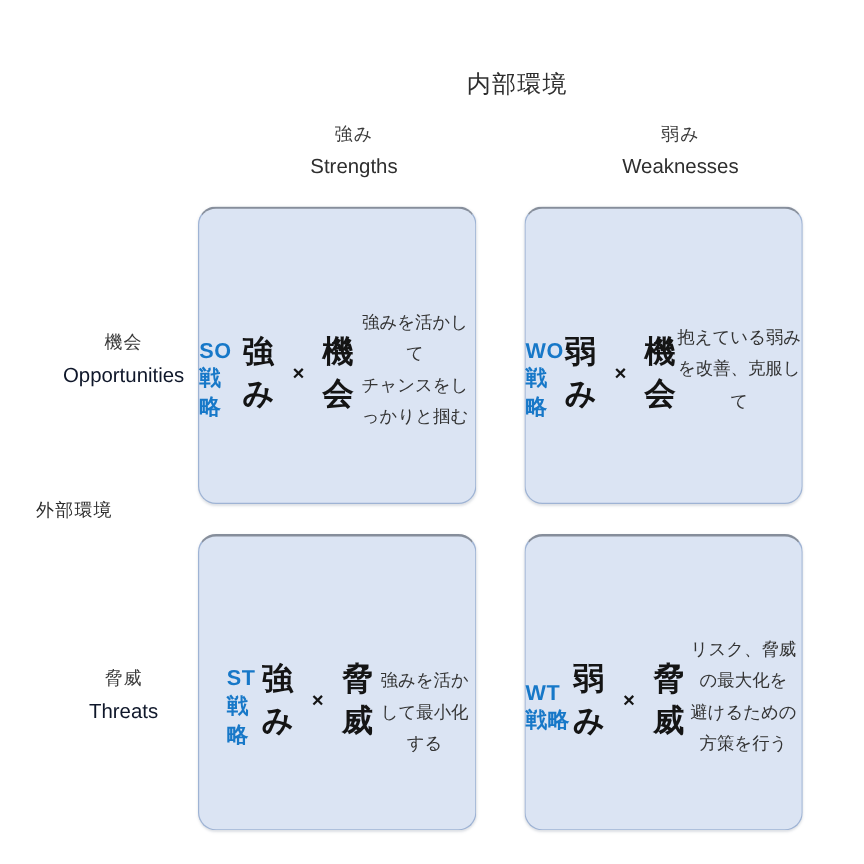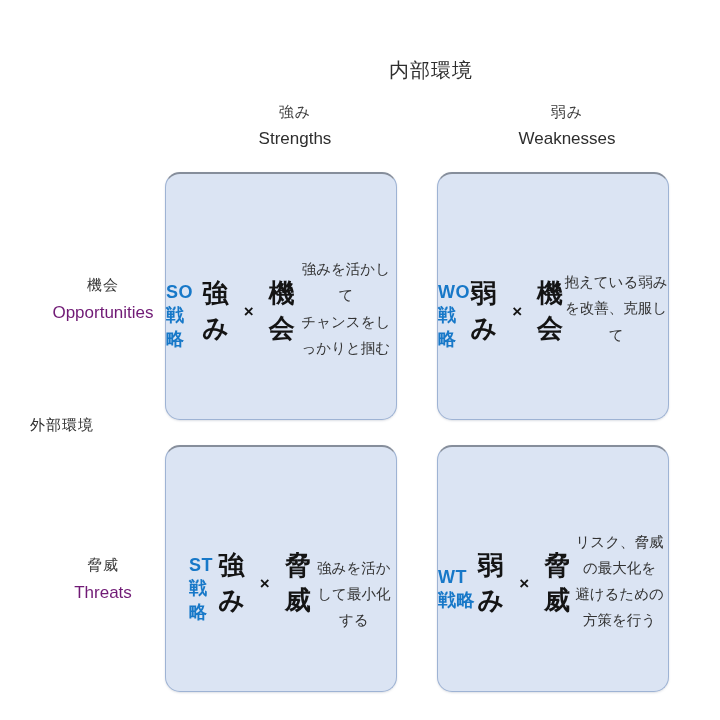--- a/index.html
+++ b/index.html
@@ -15,21 +15,21 @@
     position:absolute;left:165px;top:57px;width:532px;
     text-align:center;font-size:20px;color:#2e2e2e;letter-spacing:1px;
   }
   .col-header{position:absolute;top:103px;width:260px;text-align:center;}
   .col-header .jp{font-size:15px;color:#3a3a3a;letter-spacing:1px;}
   .col-header .en{font-size:17px;color:#2e2e2e;margin-top:7px;}
   .col1{left:165px;}
   .col2{left:437px;}
   .row-label{position:absolute;left:18px;width:170px;text-align:center;}
   .row-label .jp{font-size:15px;color:#3a3a3a;letter-spacing:1px;}
-  .row-label .en{font-size:17px;color:#701a75;margin-top:8px;}
+  .row-label .en{font-size:17px;color:#0f172a;margin-top:8px;}
   .row1{top:276px;}
   .row2{top:556px;}
   .external-env{
     position:absolute;left:30px;top:416px;
     font-size:15px;color:#2e2e2e;letter-spacing:1px;
   }
   .quad{
     position:absolute;width:232px;height:248px;
     background:#dbe4f3;
     border:1px solid #9eb3d4;

